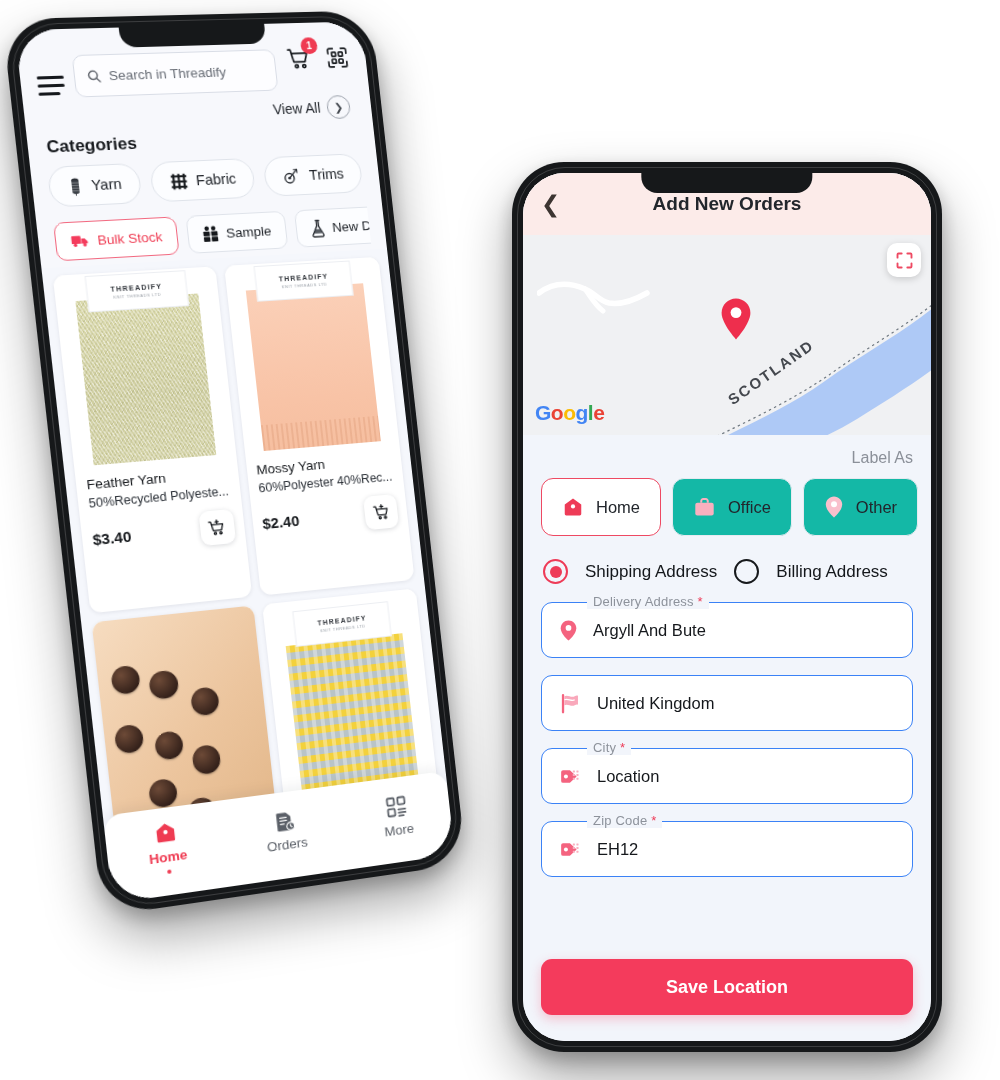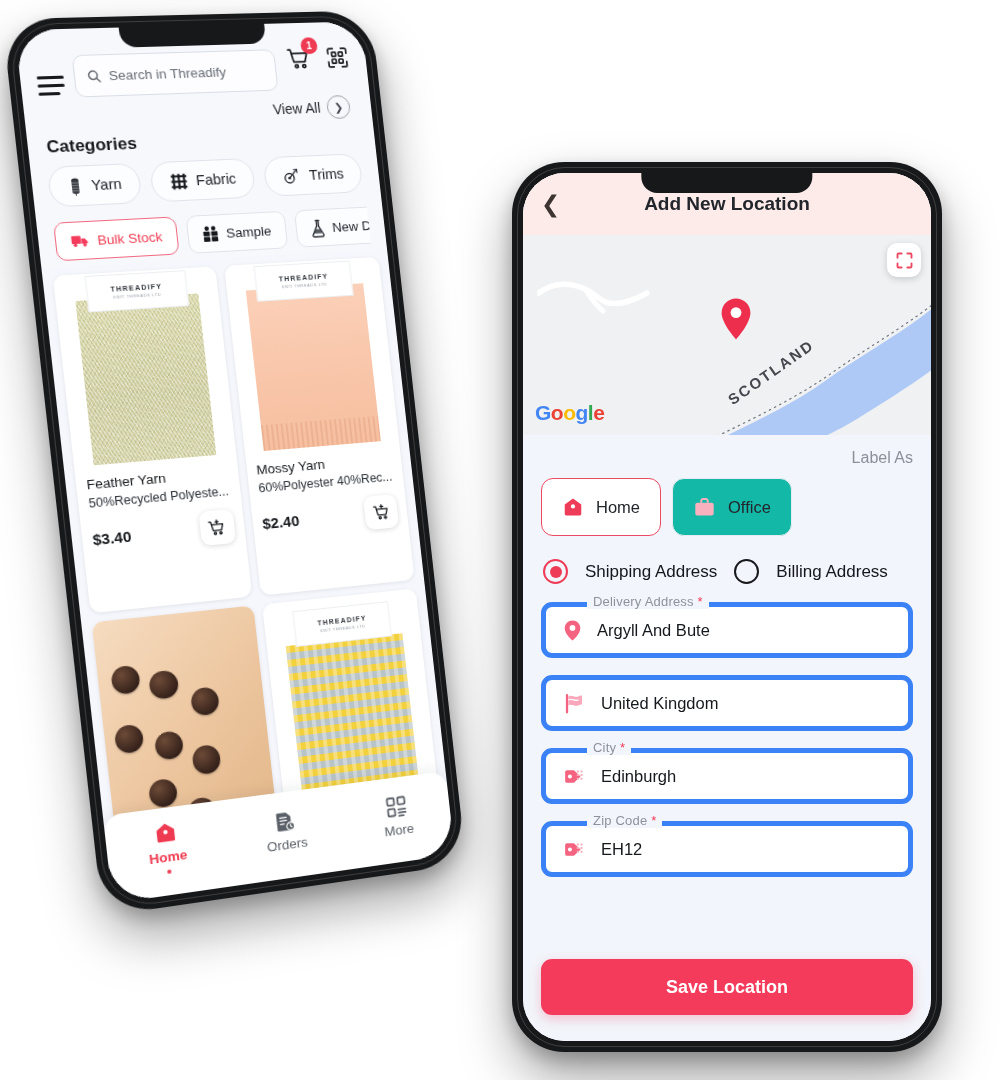--- a/index.html
+++ b/index.html
@@ -161,21 +161,21 @@
   }
   .lchip.sel { border:1.6px solid #ee4962; background:#fff; }
   .radios { display:flex; align-items:center; gap:17px; margin:23px 0 18px 2px; }
   .radio { width:25px; height:25px; border-radius:50%; border:2.6px solid #17191c; flex:0 0 auto;
            display:flex; align-items:center; justify-content:center; }
   .radio.on { border-color:#ee3b57; }
   .radio.on::after{ content:""; width:12px; height:12px; border-radius:50%; background:#ee3b57; }
   .radio-lbl { font-size:17px; color:#14171b; white-space:nowrap; }
   .field { position:relative; margin-bottom:17px; }
   .field .box {
-    height:56px; border:5px solid #3b82f6; border-radius:11px; background:#fff;
+    height:56px; border:1px solid #3b82f6; border-radius:11px; background:#fff;
     display:flex; align-items:center; gap:15px; padding:0 17px;
   }
   .field .val { font-size:16.5px; color:#15181c; }
   .field .flabel {
     position:absolute; top:-8px; left:46px; background:#f2f5fb; padding:0 6px;
     font-size:13px; color:#8d929b; letter-spacing:.2px;
   }
   .field .flabel .req { color:#ee3b57; }
   .save-btn {
     margin:auto 0 26px 0; height:56px; border-radius:11px; background:#f43b5c; color:#fff;
@@ -409,21 +409,21 @@
     </div>
   </div>
 
   <div class="phone" id="phone-right">
     <div class="screen">
       <div class="notch"></div>
       <div class="rp">
 
         <div class="rp-header">
           <span class="rp-back">❮</span>
-          <span class="rp-title">Add New Location</span>
+          <span class="rp-title">Add New Orders</span>
         </div>
 
         <div class="map">
           <svg class="river" viewBox="0 0 420 230">
             <path d="M20 228 C 60 206, 110 186, 152 156 C 196 124, 240 104, 284 62 C 310 36, 336 14, 360 -6
                      L 396 14 C 372 44, 344 72, 314 100 C 268 142, 226 168, 184 194 C 148 216, 110 230, 74 234 Z" fill="#a9c6f5" opacity=".93"></path>
             <path d="M18 224 C 62 202, 112 180, 156 150 C 200 118, 244 96, 288 56 C 312 32, 338 10, 360 -8" fill="none" stroke="#6f7880" stroke-width="1.2" stroke-dasharray="2.4 3.4"></path>
           </svg>
           <svg style="position:absolute; left:14px; top:36px;" width="130" height="50" viewBox="0 0 130 50">
             <path d="M2 22 C 18 10, 34 12, 48 18 C 58 22, 62 30, 72 32 C 84 34, 96 30, 110 22" fill="none" stroke="#ffffff" stroke-width="5.5" stroke-linecap="round"></path>
@@ -460,20 +460,27 @@
               </svg>
               <span>Home</span>
             </div>
             <div class="lchip">
               <svg width="23" height="23" viewBox="0 0 24 24" fill="#f9b0bf">
                 <rect x="2.4" y="7" width="19.2" height="13.4" rx="2.2"></rect>
                 <path d="M8.6 7V5.2A2 2 0 0110.6 3.2h2.8a2 2 0 012 2V7" fill="none" stroke="#f9b0bf" stroke-width="2.1"></path>
               </svg>
               <span>Office</span>
             </div>
+            <div class="lchip">
+              <svg width="20" height="24" viewBox="0 0 20 24" fill="#f9c0cc">
+                <path d="M10 1.4C5.4 1.4 1.8 5 1.8 9.6 1.8 15.8 10 22.6 10 22.6S18.2 15.8 18.2 9.6C18.2 5 14.6 1.4 10 1.4z"></path>
+                <circle cx="10" cy="9.3" r="3" fill="#fff"></circle>
+              </svg>
+              <span>Other</span>
+            </div>
           </div>
 
           <div class="radios">
             <span class="radio on"></span>
             <span class="radio-lbl">Shipping Address</span>
             <span class="radio"></span>
             <span class="radio-lbl">Billing Address</span>
           </div>
 
           <div class="field">
@@ -506,21 +513,21 @@
                 <circle cx="7.2" cy="11" r="2.1" fill="#fff"></circle>
                 <g fill="#f9b0bf">
                     <rect x="14.4" y="4.6" width="2.2" height="2.2" rx=".4"></rect>
                   <rect x="14.4" y="8.4" width="2.2" height="2.2" rx=".4"></rect>
                   <rect x="14.4" y="12.2" width="2.2" height="2.2" rx=".4"></rect>
                   <rect x="18.2" y="4.6" width="2.2" height="2.2" rx=".4"></rect>
                   <rect x="18.2" y="8.4" width="2.2" height="2.2" rx=".4"></rect>
                   <rect x="18.2" y="12.2" width="2.2" height="2.2" rx=".4"></rect>
                   </g>
               </svg>
-              <span class="val">Edinburgh</span>
+              <span class="val">Location</span>
             </div>
           </div>
 
           <div class="field">
             <span class="flabel"><span>Zip Code</span> <span class="req">*</span></span>
             <div class="box">
               <svg width="23" height="21" viewBox="0 0 24 22">
                 <path d="M2.2 6.4a2 2 0 012-2h7.2l7 6.6-7 6.6H4.2a2 2 0 01-2-2z" fill="#f4637f"></path>
                 <circle cx="7.2" cy="11" r="2.1" fill="#fff"></circle>
                 <g fill="#f9b0bf">

